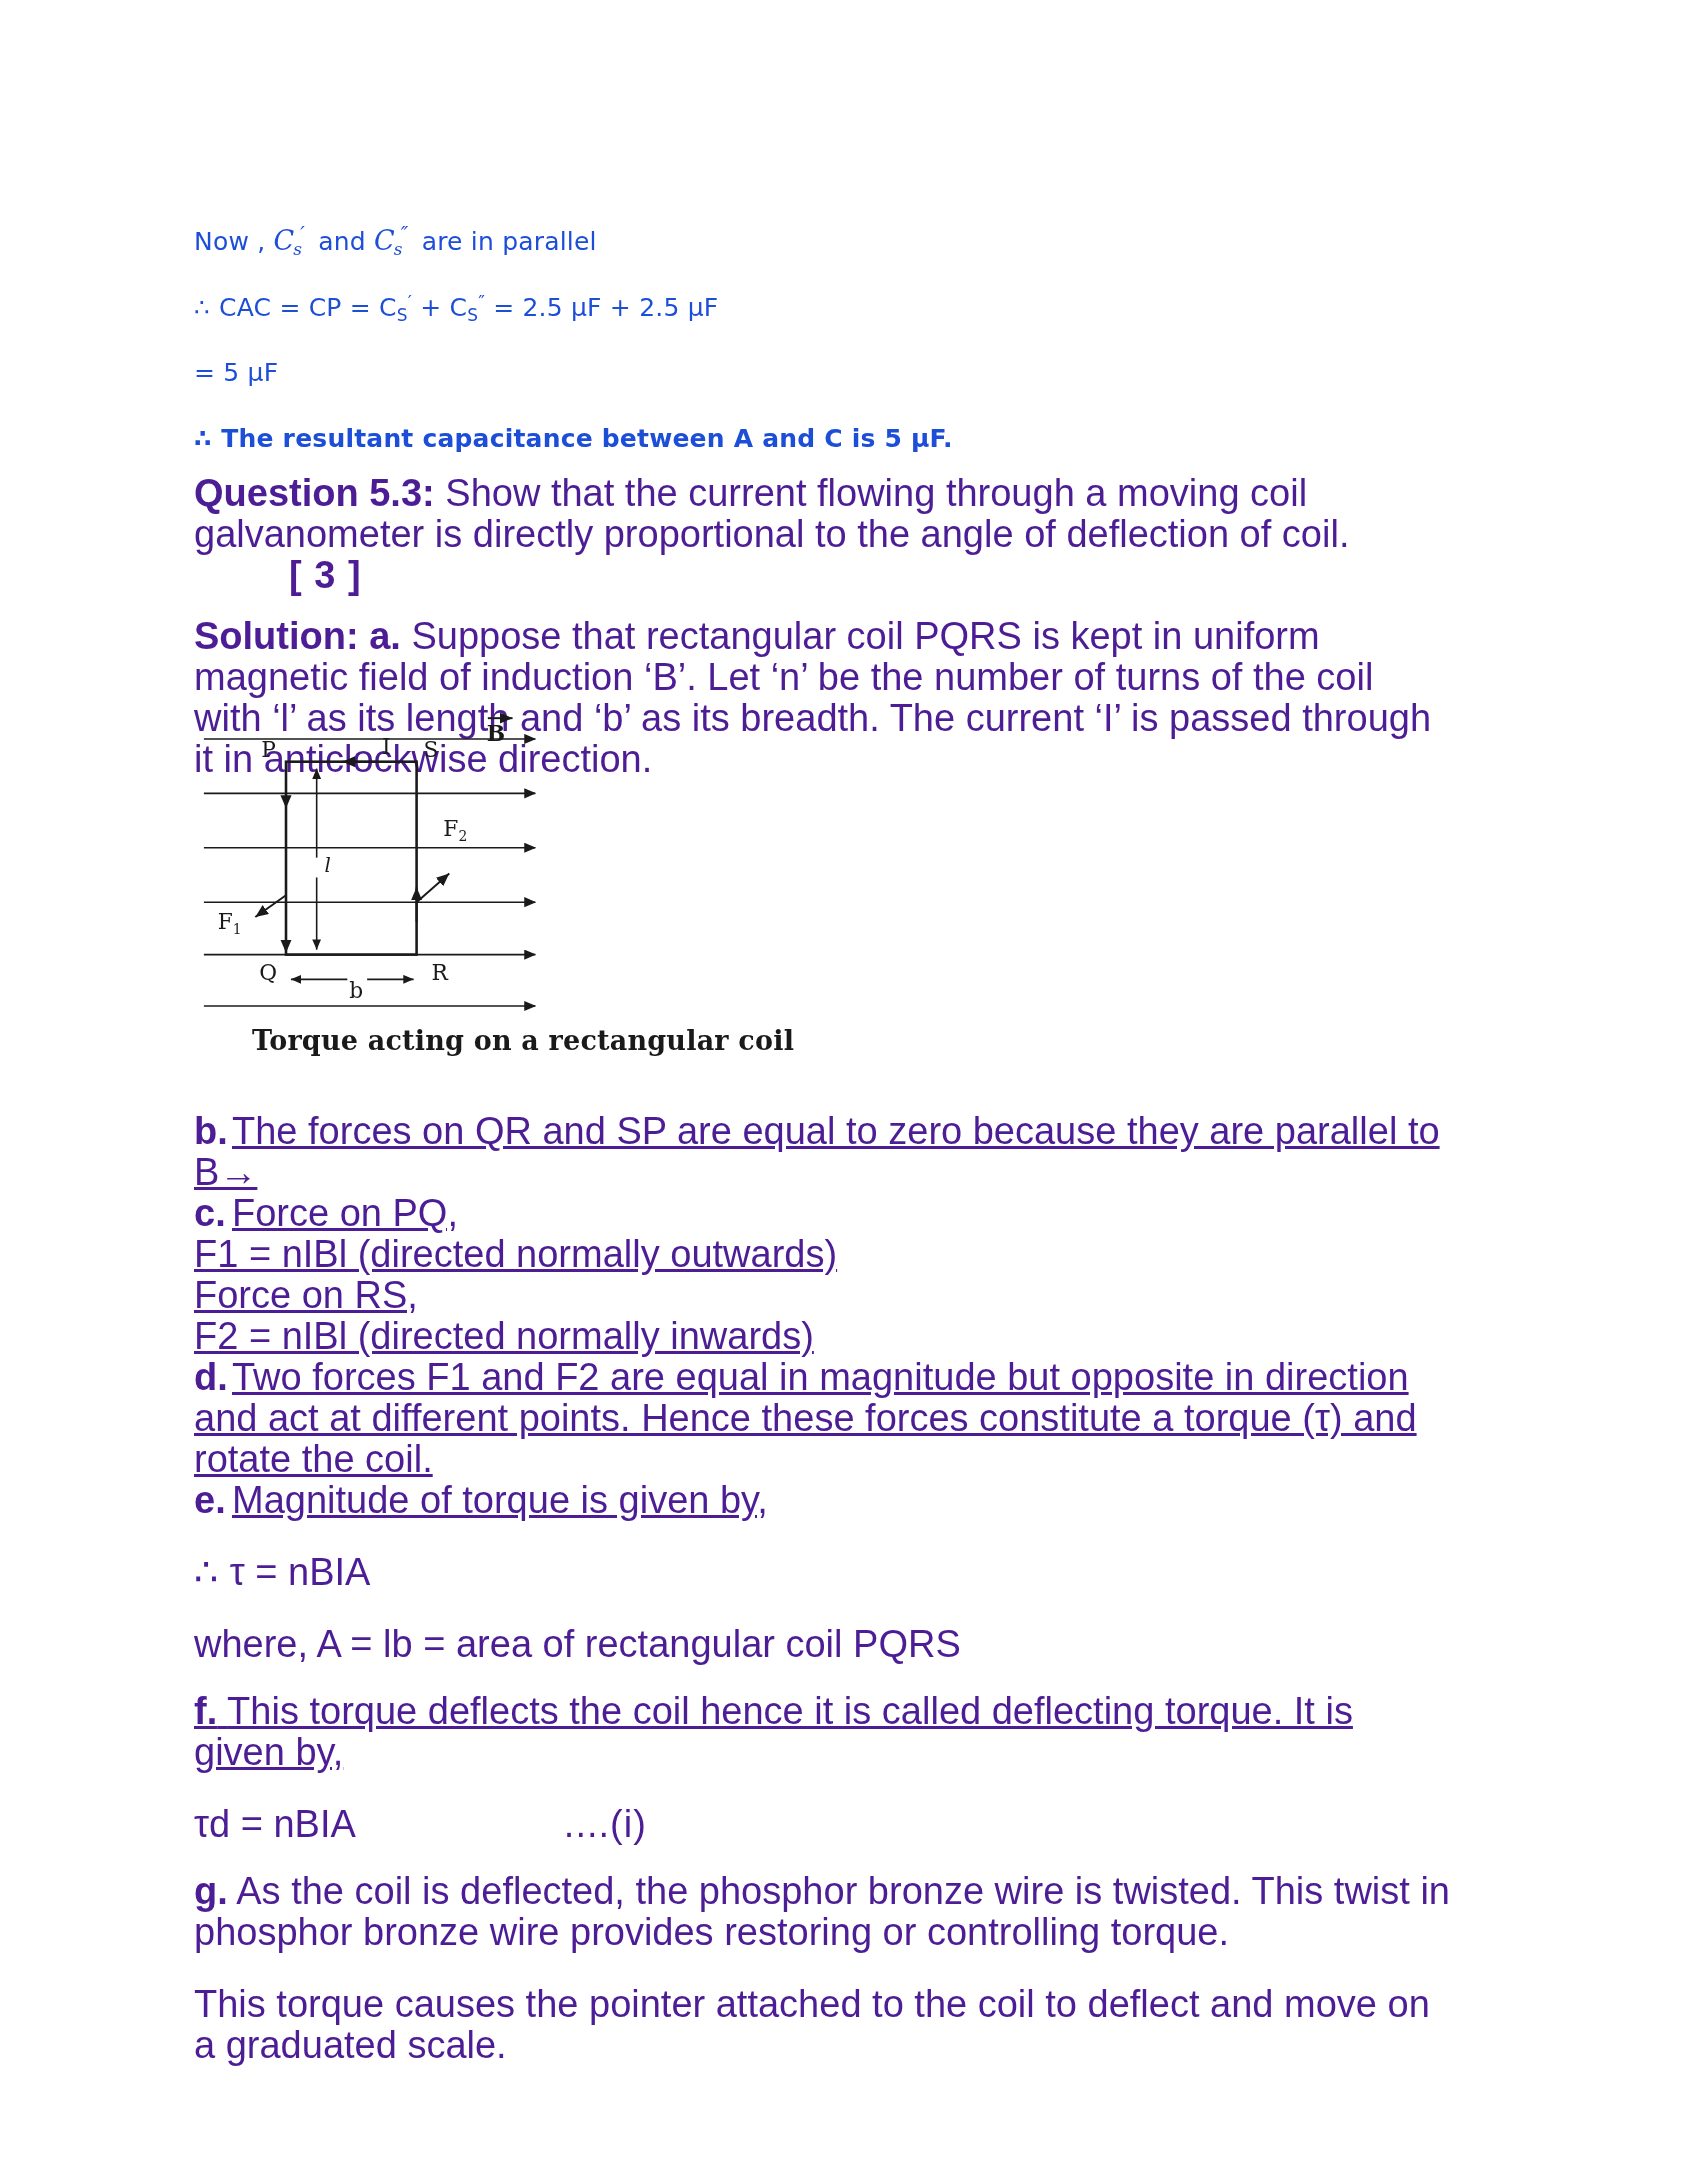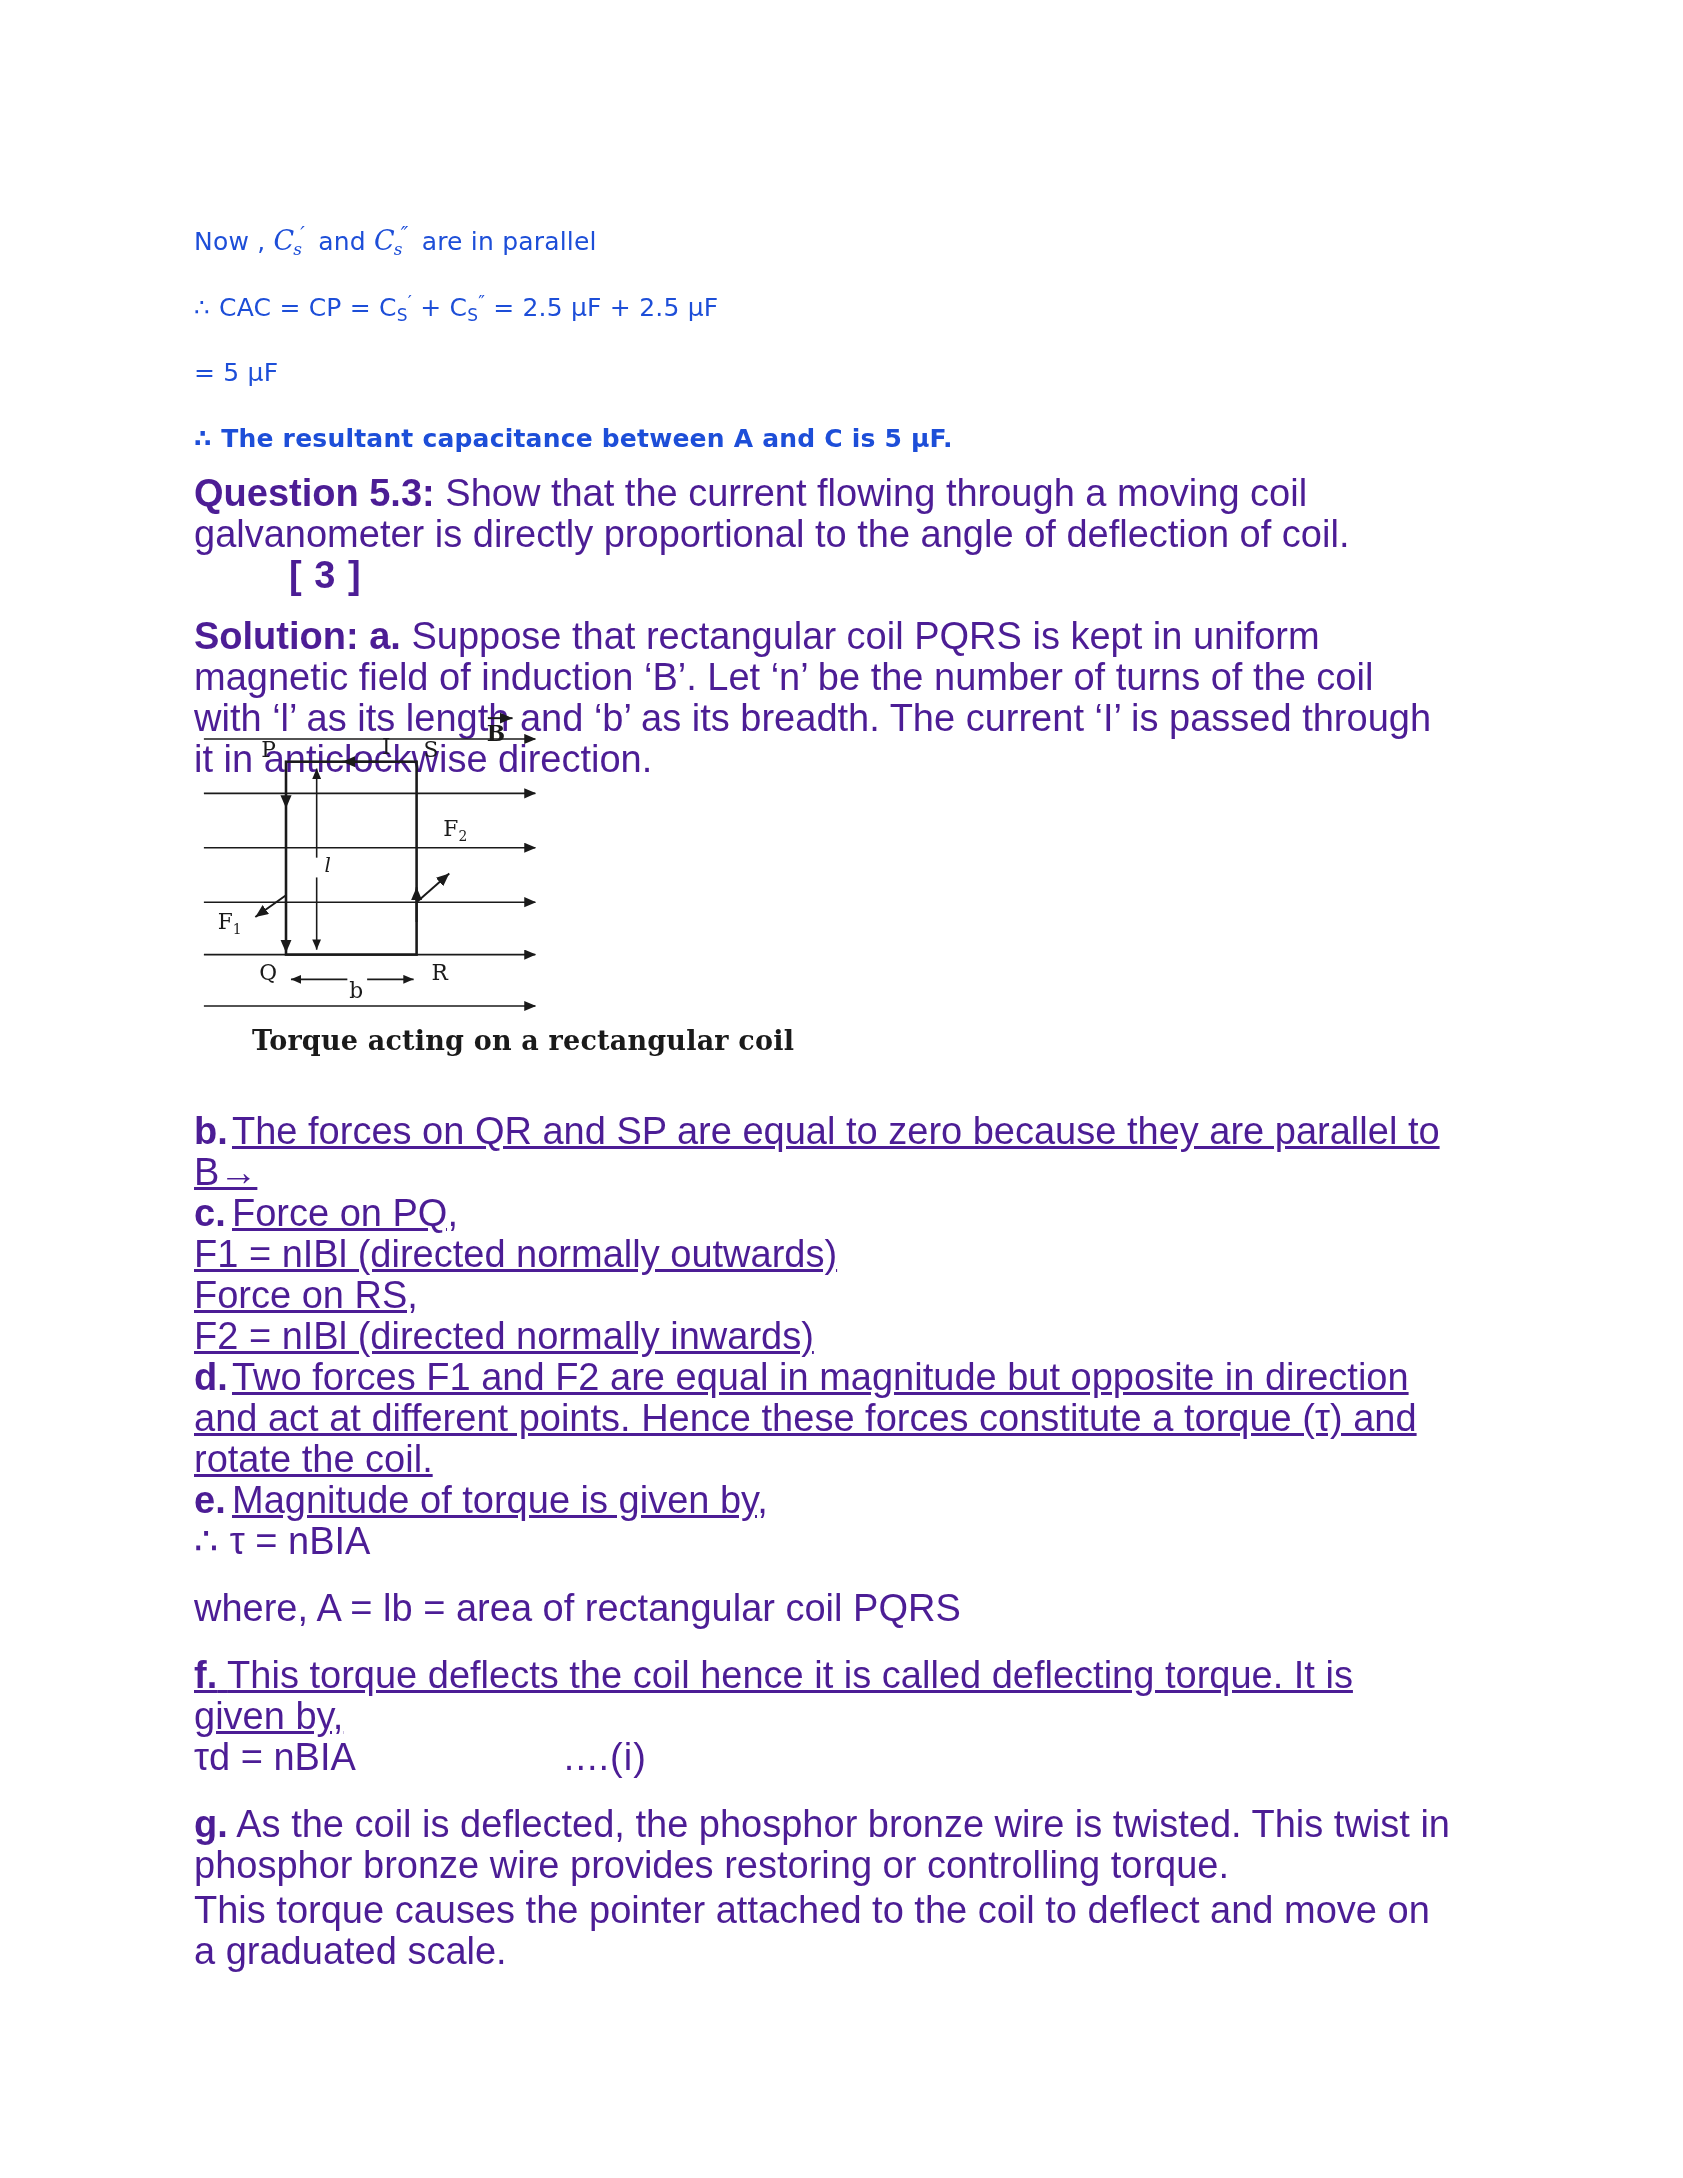--- a/index.html
+++ b/index.html
@@ -74,21 +74,21 @@
     top: 473px;
     width: 1257px;
     color: #4c1d95;
     font-family: "Liberation Sans", sans-serif;
     font-size: 38px;
     line-height: 41px;
   }
   .para {
     margin: 0 0 4px 0;
   }
-  .para.gap-lg { margin-bottom: 26px; }
+  .para.gap-lg { margin-bottom: 26px; margin-top: 31px; }
   .para.gap-md { margin-bottom: 20px; }
   .para.tight { margin-bottom: 0; text-decoration: underline; }
   b, .bold { font-weight: bold; }
   .marks {
     font-weight: bold;
     display: inline-block;
     margin-left: 95px;
     letter-spacing: 1px;
   }
   .listnum {

